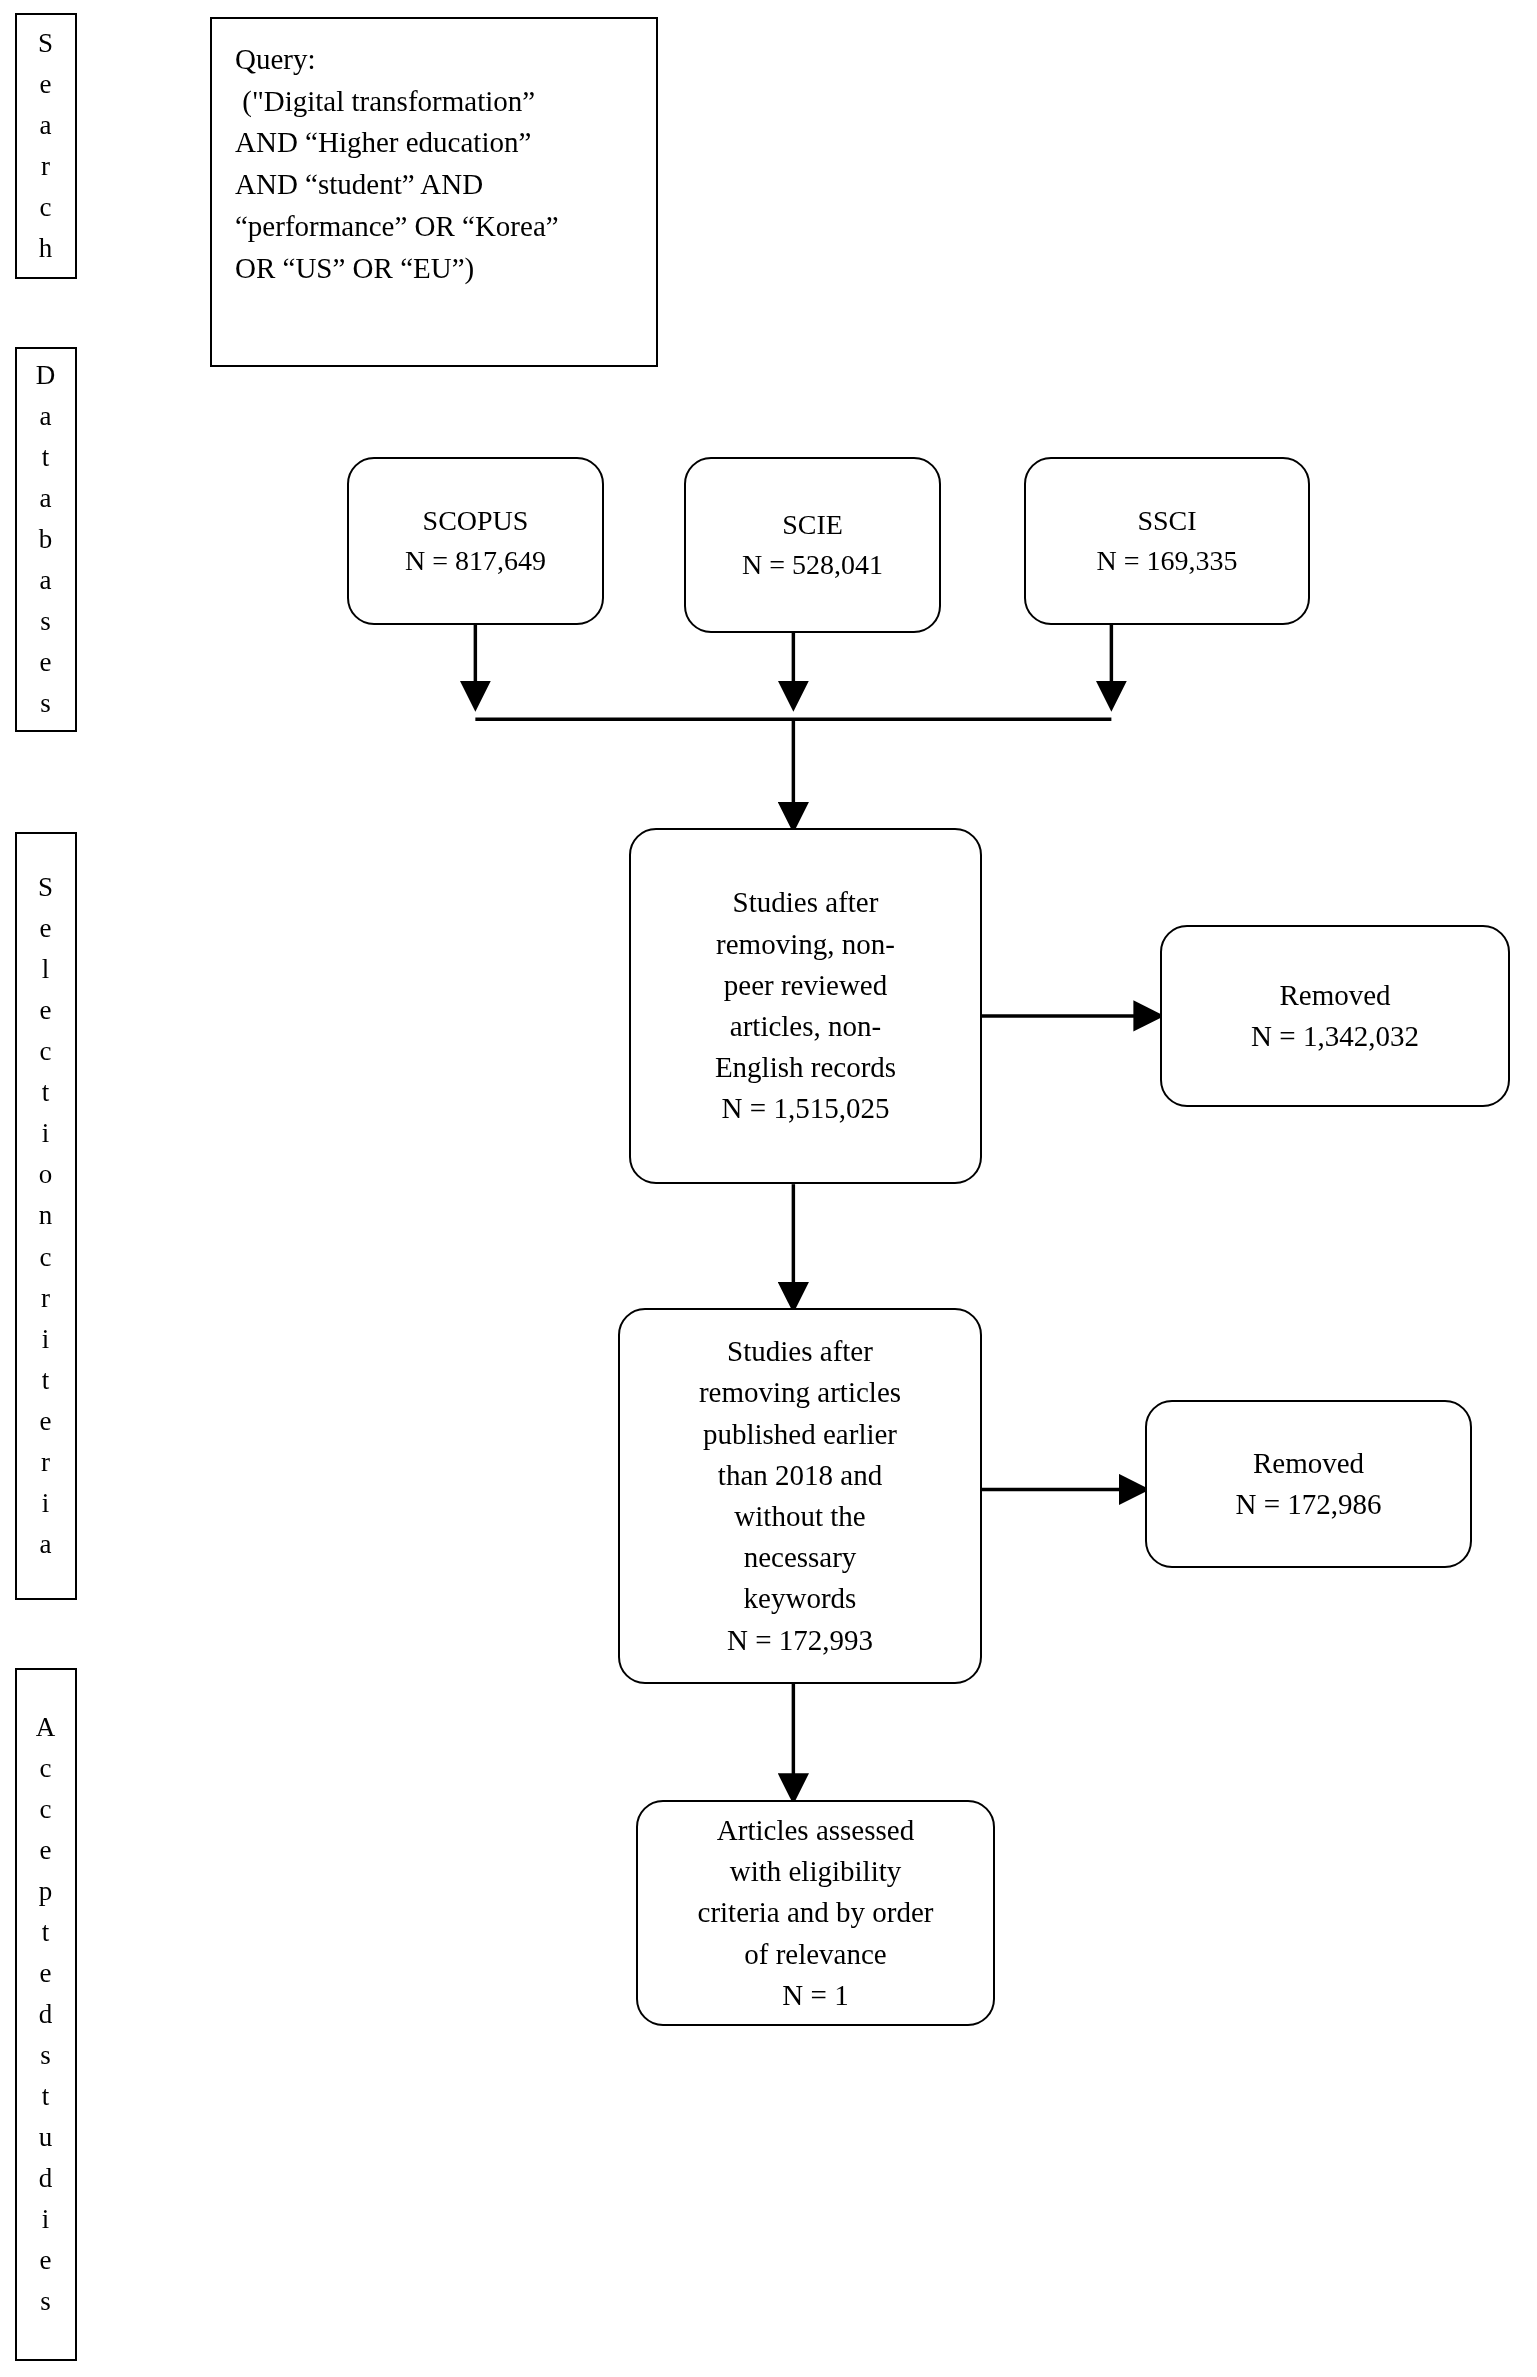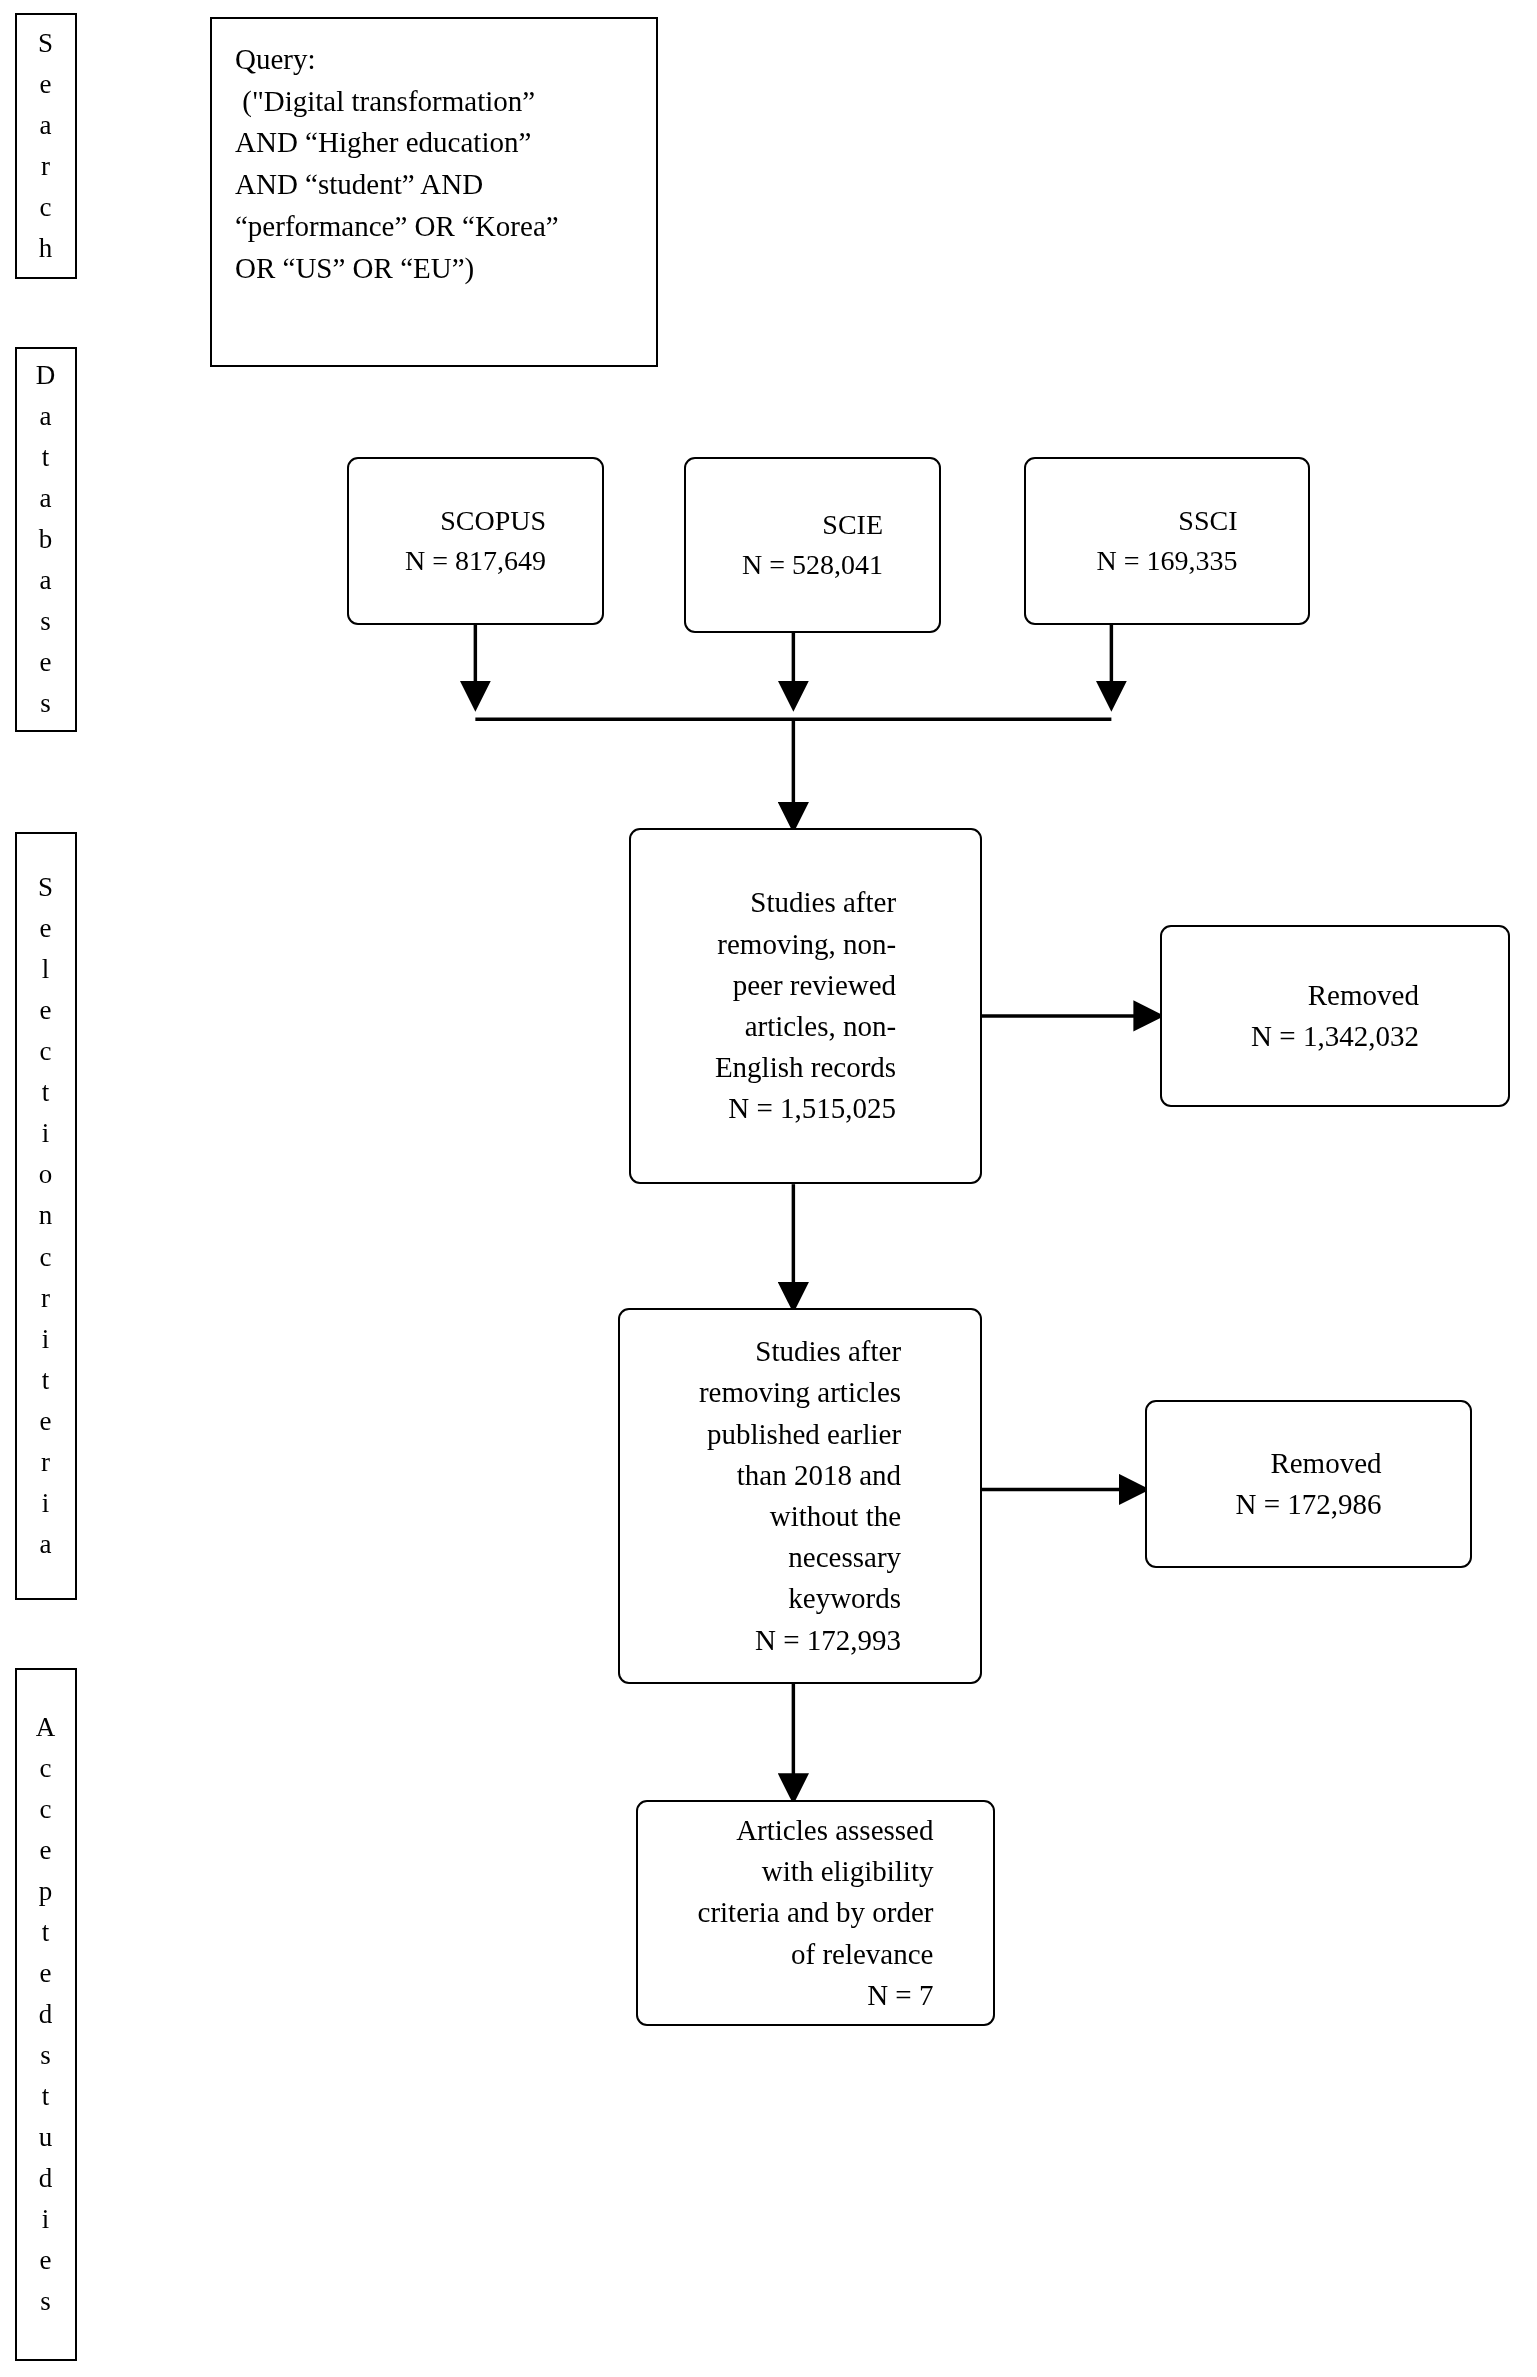--- a/index.html
+++ b/index.html
@@ -47,27 +47,27 @@
   .query-box .line{
     font-size:29px;
     line-height:1.44;
     white-space:pre;
   }
   
   .node{
     position:absolute;
     box-sizing:border-box;
     border:2.9px solid #000000;
-    border-radius:11px;
+    border-radius:27px;
     background:#ffffff;
     display:flex;
     flex-direction:column;
     align-items:center;
     justify-content:center;
-    text-align:right;
+    text-align:center;
   }
   .node .line{
     font-size:29px;
     line-height:1.42;
     white-space:nowrap;
   }
   .node.small .line{font-size:28px;}
   
   #wires{
     position:absolute;
@@ -238,21 +238,21 @@
         <div class="line">N = 172,993</div>
       </div>
   </div>
 
   <div class="node" style="left:636px; top:1800px; width:359px; height:226px;">
     <div>
         <div class="line">Articles assessed</div>
         <div class="line">with eligibility</div>
         <div class="line">criteria and by order</div>
         <div class="line">of relevance</div>
-        <div class="line">N = 7</div>
+        <div class="line">N = 1</div>
       </div>
   </div>
 
   <div class="node" style="left:1160px; top:925px; width:350px; height:182px;">
     <div>
         <div class="line">Removed</div>
         <div class="line">N = 1,342,032</div>
       </div>
   </div>
 

